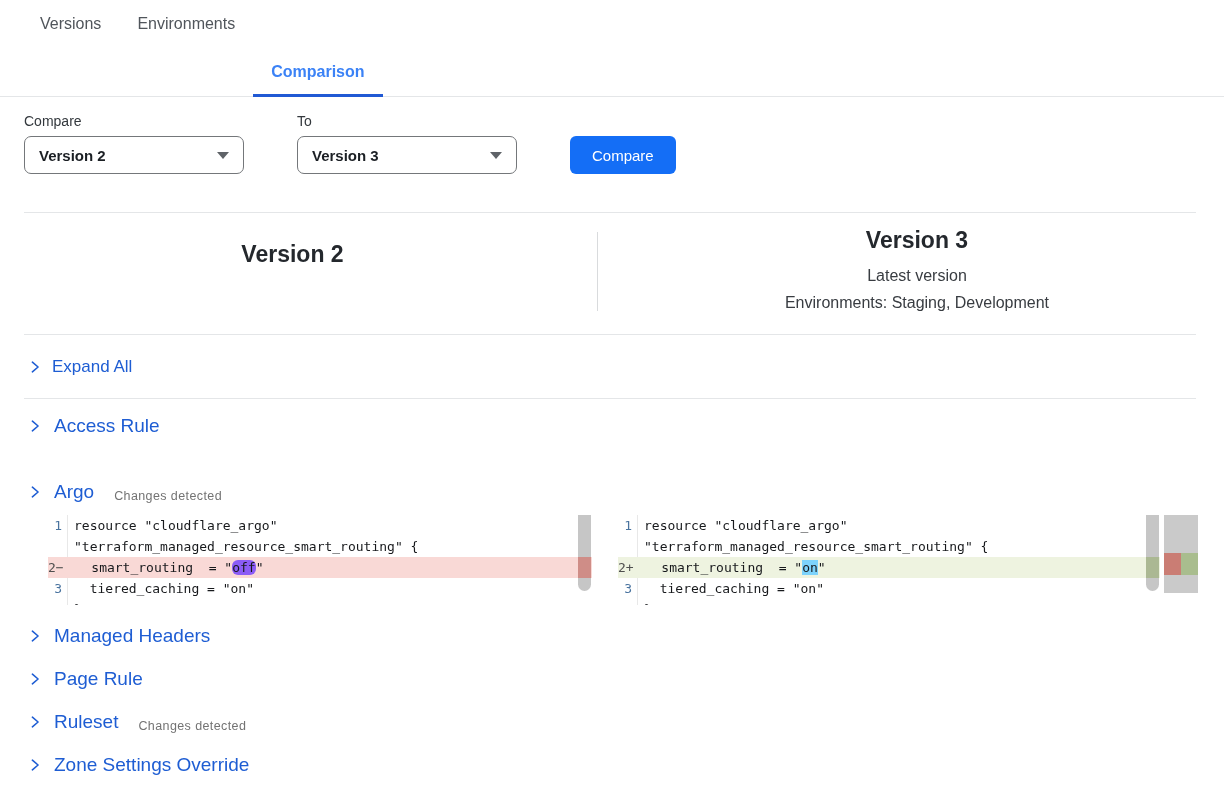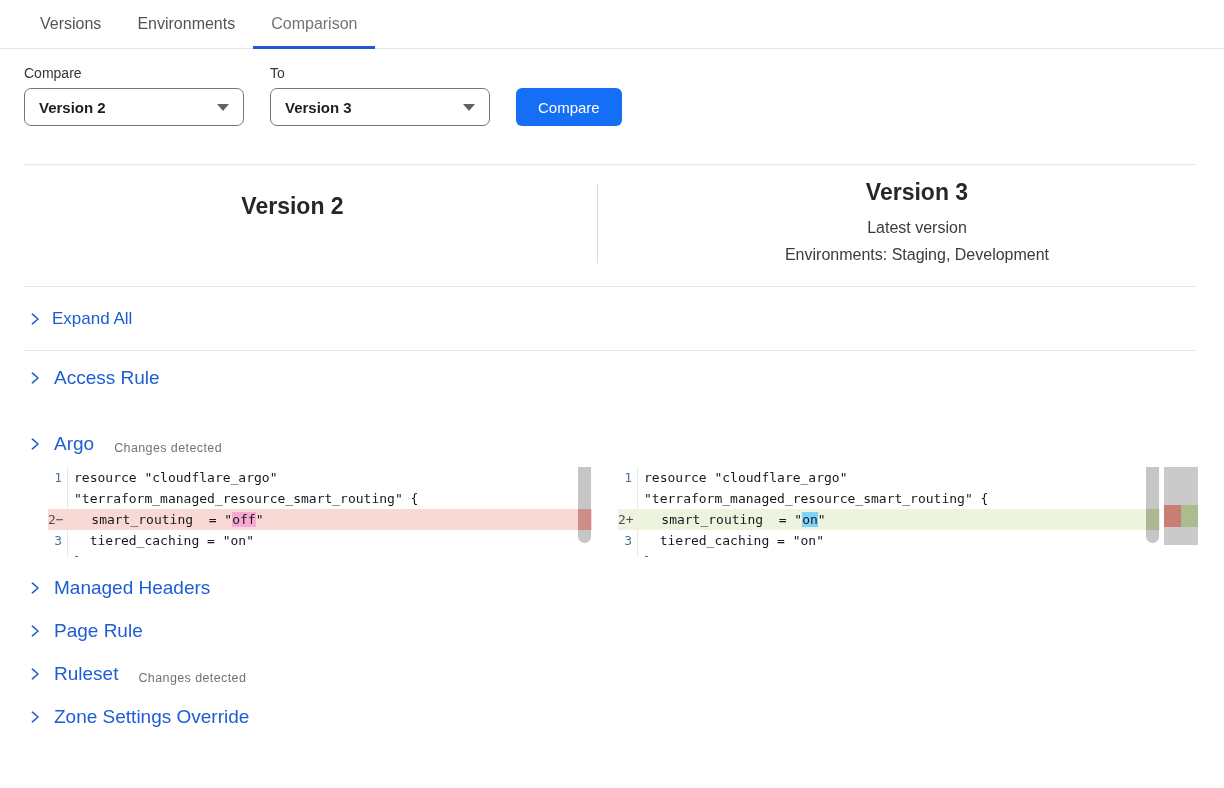--- a/index.html
+++ b/index.html
@@ -3,24 +3,24 @@
 <meta charset="utf-8">
 <style>
   * { margin:0; padding:0; box-sizing:border-box; }
   html,body { width:1224px; height:788px; background:#ffffff; overflow:hidden;
               font-family:"Liberation Sans", sans-serif; }
 
   
   .tabbar { display:flex; padding:0 8px 0 22px; border-bottom:1px solid #e4e6e8; }
   .tab { padding:15px 18px 13px; font-size:16px; color:#50555b; cursor:pointer;
          border-bottom:3px solid transparent; margin-bottom:-1px; }
-  .tab.active { color:#737373; font-weight:400; border-bottom-color:#2059d4; }
-
-  
-  .compare-form { display:flex; align-items:flex-end; gap:26px; padding:16px 0 0 24px; }
+  .tab.active { color:#3b82f6; font-weight:700; border-bottom-color:#2059d4;margin-top:48px; }
+
+  
+  .compare-form { display:flex; align-items:flex-end; gap:53px; padding:16px 0 0 24px; }
   .field label { display:block; font-size:14px; color:#33383d; margin-bottom:7px; }
   .select { width:220px; height:38px; border:1px solid #74777a; border-radius:7px;
             display:flex; align-items:center; justify-content:space-between;
             padding:0 14px; cursor:pointer; background:#fff; }
   .select-value { font-size:15px; font-weight:700; color:#1b1f24; }
   .caret { width:0; height:0; border-left:6px solid transparent; border-right:6px solid transparent;
            border-top:7px solid #5f6368; }
   .btn { height:38px; padding:0 22px; background:#146ef6; color:#fff; font-size:15px;
          border:none; border-radius:6px; cursor:pointer; font-family:inherit; }
 
@@ -51,21 +51,21 @@
   .panel { position:relative; width:544px; height:90px; overflow:hidden; background:#fff; }
   .panel.right { margin-left:26px; width:542px; }
   .code-row { display:flex; height:21px; line-height:21px;
               font-family:"DejaVu Sans Mono", monospace; font-size:13px; }
   .code-row .ln { flex:0 0 20px; text-align:right; padding-right:5px; color:#49739f;
                   border-right:1px solid #e8e8e8; }
   .code-row.removed .ln, .code-row.added .ln { border-right-color:transparent; color:#4f4f4f; }
   .code-row .code { padding-left:6px; white-space:pre; color:#17191c; }
   .code-row.removed { background:#f9d9d6; }
   .code-row.added { background:#eef3e0; }
-  .code-row.removed .tok { background:#f9a8d4; }
+  .code-row.removed .tok { background:#8b5cf6;border-radius:6px; }
   .code-row.added .tok { background:#7dd3fc; }
 
   .vscroll { position:absolute; top:0; right:0; width:15px; height:100%; }
   .vthumb { position:absolute; top:0; right:1px; width:13px; height:76px;
             background:#c6c6c6; border-radius:0 0 7px 7px; }
   .smark { position:absolute; right:1px; width:13px; top:42px; height:21px; opacity:.45; }
   .smark.red { background:#d9473a; }
   .smark.green { background:#8aa654; }
 
   .minimap { position:relative; width:34px; height:78px; background:#cacaca; margin-left:4px; }

